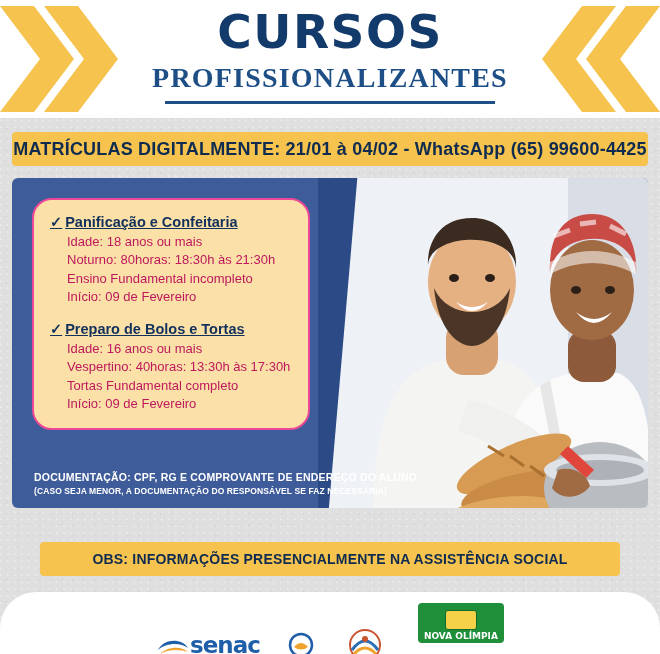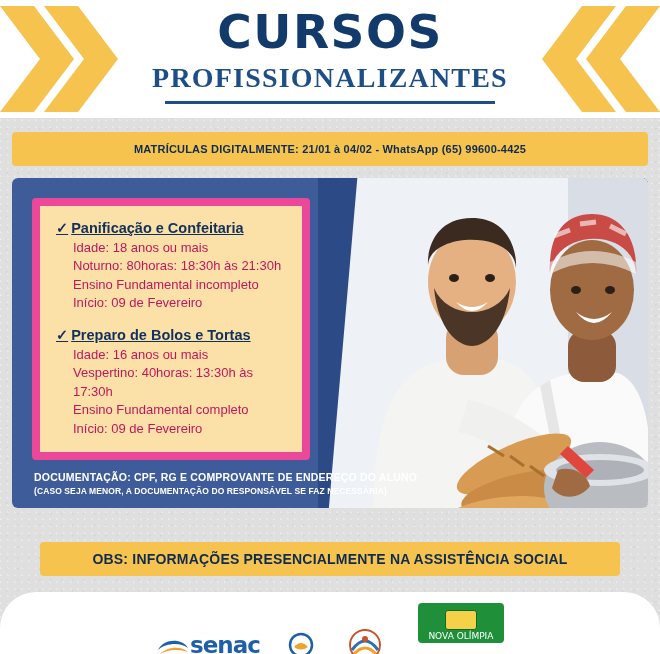--- a/index.html
+++ b/index.html
@@ -58,21 +58,21 @@
   
   .matriculas{
     position:absolute;
     left:12px;right:12px;top:132px;
     height:34px;
     background:#f5c34e;
     border-radius:4px;
     display:flex;align-items:center;justify-content:center;
     color:#0f2b50;
     font-weight:bold;
-    font-size:11px;
+    font-size:18px;
     letter-spacing:.2px;
     z-index:6;
   }
   
   .panel{
     position:absolute;
     left:12px;right:12px;top:178px;
     height:330px;
     background:#3f5c9a;
     border-radius:6px;
@@ -81,22 +81,22 @@
   .panel-diag{
     position:absolute;right:0;top:0;bottom:0;width:300px;
     background:#2b4a86;
     clip-path:polygon(45% 0,100% 0,100% 100%,0 100%);
   }
   .courses-box{
     position:absolute;
     left:20px;top:20px;
     width:278px;
     background:#fbe0a8;
-    border:8px solid #ec4899;
-    border-radius:4px;
+    border:2px solid #ec4899;
+    border-radius:20px;
     padding:14px 14px 14px 16px;
     box-sizing:border-box;
   }
   .course{margin-bottom:14px;}
   .course:last-child{margin-bottom:0;}
   .course-title{
     font-size:14.5px;
     font-weight:bold;
     color:#12305c;
     text-decoration:underline;
@@ -166,21 +166,21 @@
   .logo-np{width:48px;height:40px;}
   .logo-no{
     width:86px;height:40px;background:#1f8f3a;border-radius:4px;
     display:flex;flex-direction:column;align-items:center;justify-content:flex-end;
     padding-bottom:2px;box-sizing:border-box;
   }
   .logo-no .crest{
     width:30px;height:18px;background:#f5d14a;border-radius:3px;margin-bottom:2px;
     border:1px solid #0d6b29;
   }
-  .logo-no .nm{color:#ffffff;font-size:9px;font-weight:normal;line-height:1;font-family:"DejaVu Sans",sans-serif;}
+  .logo-no .nm{color:#ffffff;font-size:9px;font-weight:bold;line-height:1;font-family:"DejaVu Sans",sans-serif;}
   
   .bg-tex{
     position:absolute;inset:0;
     background:
       radial-gradient(circle at 10% 20%, rgba(255,255,255,.35) 0 1px, transparent 1px),
       radial-gradient(circle at 60% 70%, rgba(0,0,0,.04) 0 1px, transparent 1px);
     background-size:7px 7px, 11px 11px;
     pointer-events:none;
   }
 </style>
@@ -283,21 +283,21 @@
         <div class="course-line">Ensino Fundamental incompleto</div>
         <div class="course-line">Início: 09 de Fevereiro</div>
       </div>
 
       <div class="course">
         <div class="course-title">
           <span class="check">✓</span><span>Preparo de Bolos e Tortas </span>
         </div>
         <div class="course-line">Idade: 16 anos ou mais</div>
         <div class="course-line">Vespertino: 40horas: 13:30h às 17:30h</div>
-        <div class="course-line">Ensino Fundamental completo</div>
+        <div class="course-line">Tortas Fundamental completo</div>
         <div class="course-line">Início: 09 de Fevereiro</div>
       </div>
 
     </div>
 
     <div class="docs">
       <div class="docs-main">DOCUMENTAÇÃO: CPF, RG E COMPROVANTE DE ENDEREÇO DO ALUNO</div>
       <div class="docs-sub">(CASO SEJA MENOR, A DOCUMENTAÇÃO DO RESPONSÁVEL SE FAZ NECESSÁRIA)</div>
     </div>
   </div>

